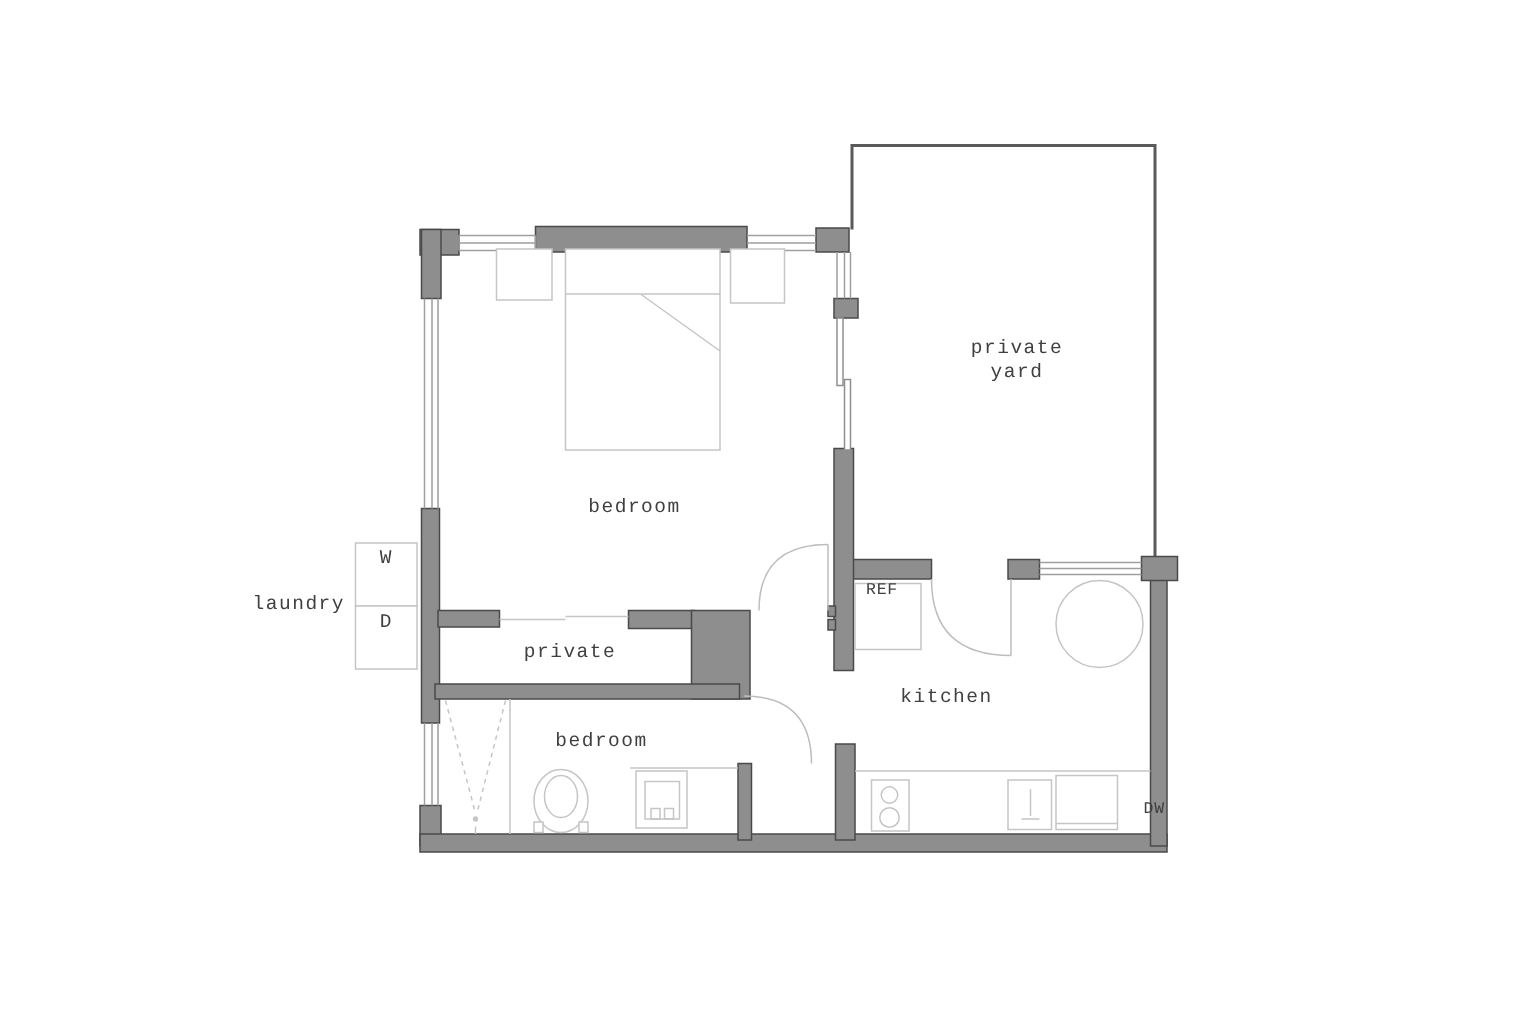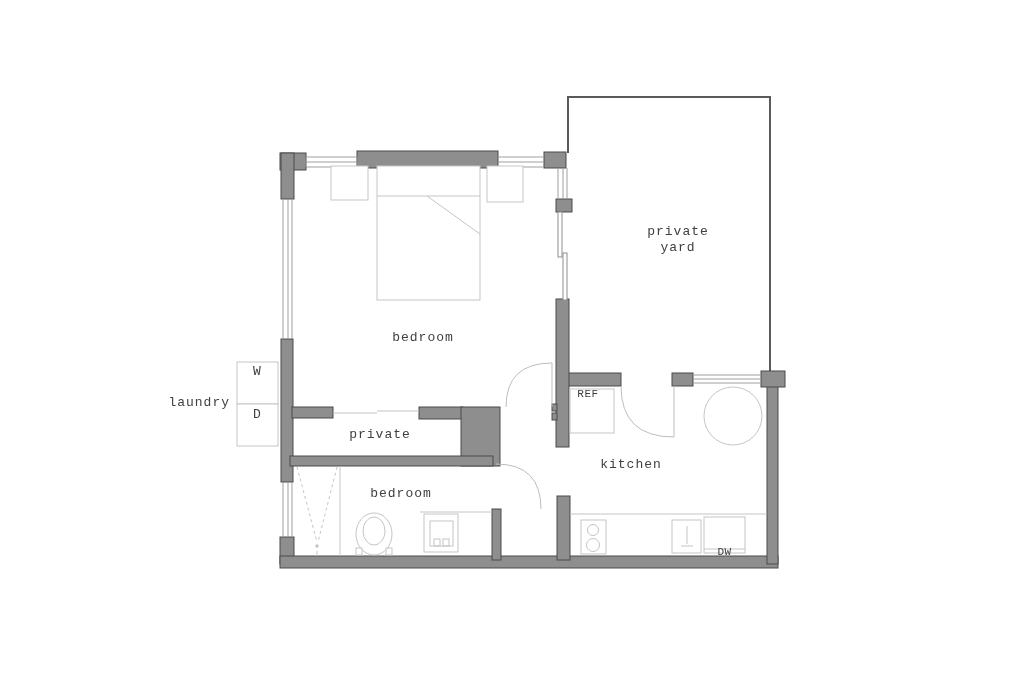--- a/index.html
+++ b/index.html
@@ -184,15 +184,15 @@
   <div class="label" style="left:237px;top:407px;width:41px;">D</div>
 
   <div class="label" style="left:334px;top:427px;width:92px;">private</div>
 
   <div class="label" style="left:360px;top:486px;width:82px;">bedroom</div>
 
   <div class="label" style="left:586px;top:457px;width:90px;">kitchen</div>
 
   <div class="label small" style="left:570px;top:386px;width:36px;">REF</div>
 
-  <div class="label small" style="left:704px;top:544px;width:41px;">DW</div>
+  <div class="label small" style="left:704px;top:532px;width:41px;padding-left:45px;">DW</div>
 
 </div>
 
 </body></html>

